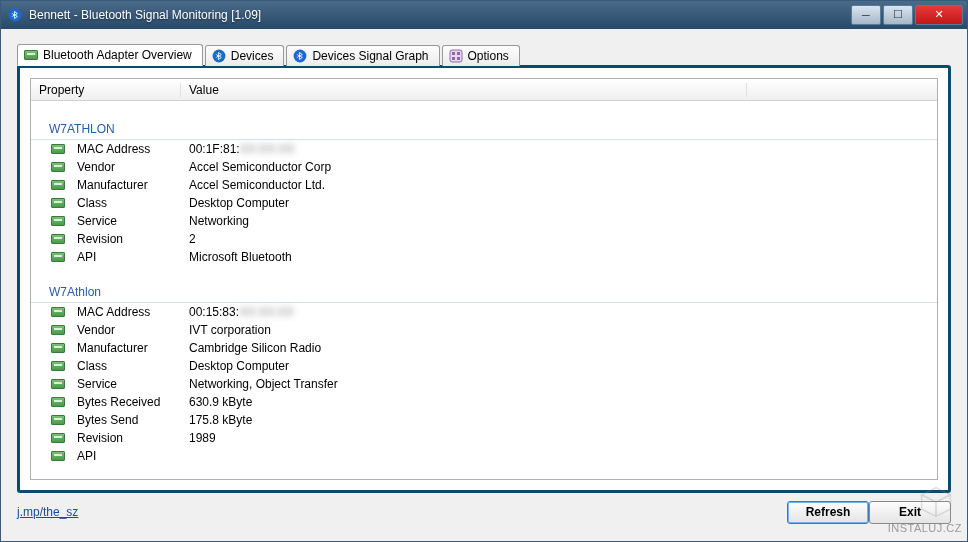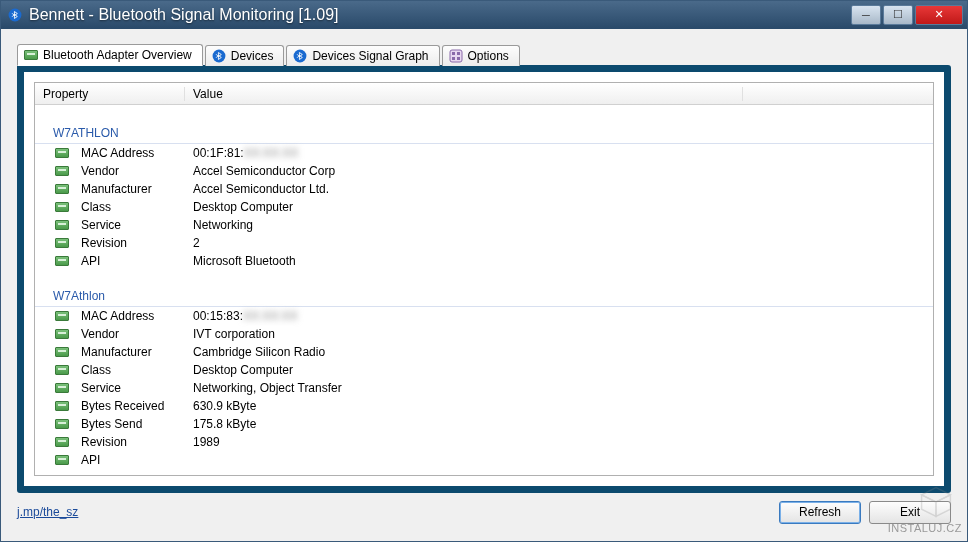--- a/index.html
+++ b/index.html
@@ -23,21 +23,21 @@
   .titlebar {
     height: 28px;
     background: linear-gradient(to bottom, #4a6a8a 0%, #3a5a7a 50%, #2a4a6a 100%);
     display: flex;
     align-items: center;
     padding: 0 6px;
     color: #fff;
     border-bottom: 1px solid #2a4a6a;
   }
   .titlebar .icon { width: 16px; height: 16px; margin-right: 6px; display:flex; align-items:center; justify-content:center; }
-  .titlebar .title { flex: 1; font-size: 16px; text-shadow: 0 1px 2px rgba(0,0,0,0.5); }
+  .titlebar .title { flex: 1; font-size: 12px; text-shadow: 0 1px 2px rgba(0,0,0,0.5); }
   .winbtns { display: flex; gap: 2px; margin-right: -2px; }
   .winbtn {
     width: 30px; height: 20px;
     background: linear-gradient(to bottom, #d8e4f0, #a8b8c8);
     border: 1px solid #5a7a9a;
     border-radius: 2px;
     display: flex; align-items: center; justify-content: center;
     font-family: Arial;
     font-size: 11px;
     color: #333;
@@ -63,21 +63,21 @@
     gap: 5px;
     font-size: 12px;
     position: relative;
     top: 1px;
   }
   .tab.active { background: #fff; border-bottom: 1px solid #fff; z-index: 3; }
   .tab .ticon { width: 14px; height: 14px; display:flex; align-items:center; justify-content:center; }
   .pane {
     flex: 1;
     background: #fff;
-    border: 7px solid #0c4a6e;
+    border: 3px solid #0c4a6e;
     border-radius: 0 3px 3px 3px;
     padding: 10px;
     display: flex;
     flex-direction: column;
     position: relative;
     z-index: 1;
     justify-content: flex-end;
   }
   .grid {
     flex: 1;
@@ -138,25 +138,25 @@
     padding: 6px 0 0 0;
   }
   .footer .link { color: #1a4a9a; text-decoration: underline; cursor: pointer; }
   .footer .spacer { flex: 1; }
   .btn {
     min-width: 82px;
     height: 23px;
     background: linear-gradient(to bottom, #fdfdfd, #e4e4e4);
     border: 1px solid #8a8a8a;
     border-radius: 3px;
-    margin-left: 8px;
     font-size: 12px;
     display: flex;
     align-items: center;
     justify-content: center;
+    font-weight: bold;
   }
   .btn.default { border-color: #3a7abf; box-shadow: 0 0 0 1px #7ab0e8 inset; }
   .watermark {
     position: absolute;
     right: 6px; bottom: 8px;
     font-size: 11px;
     color: #999;
     letter-spacing: 0.5px;
     z-index: 10;
     pointer-events: none;

